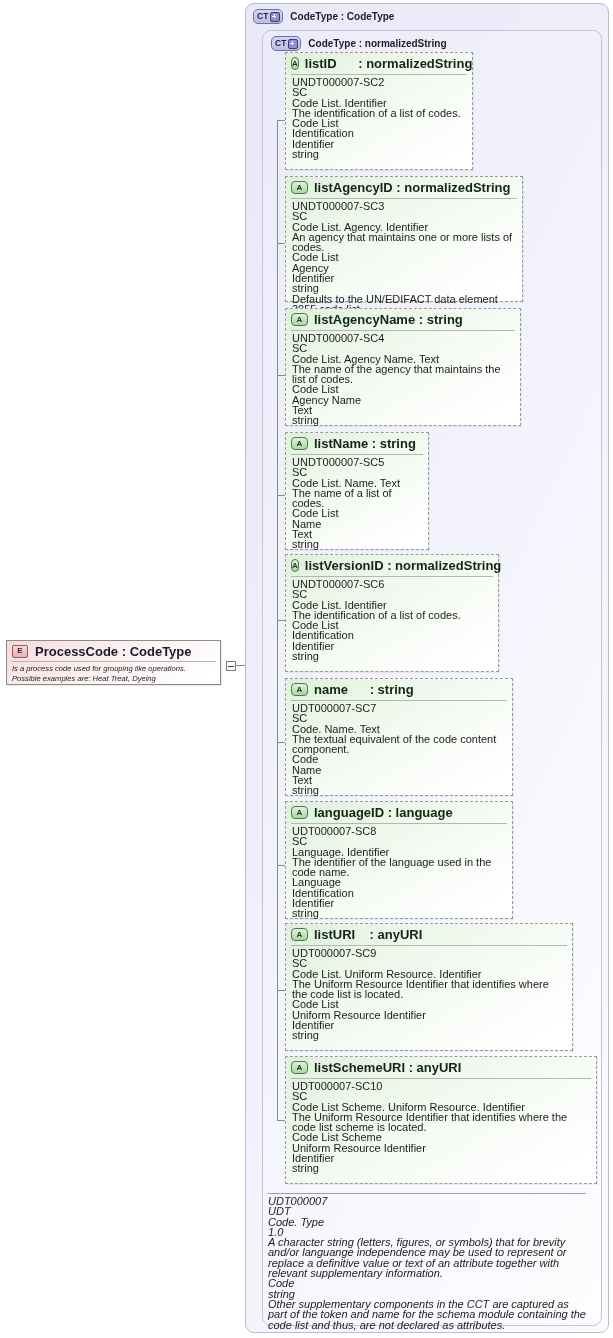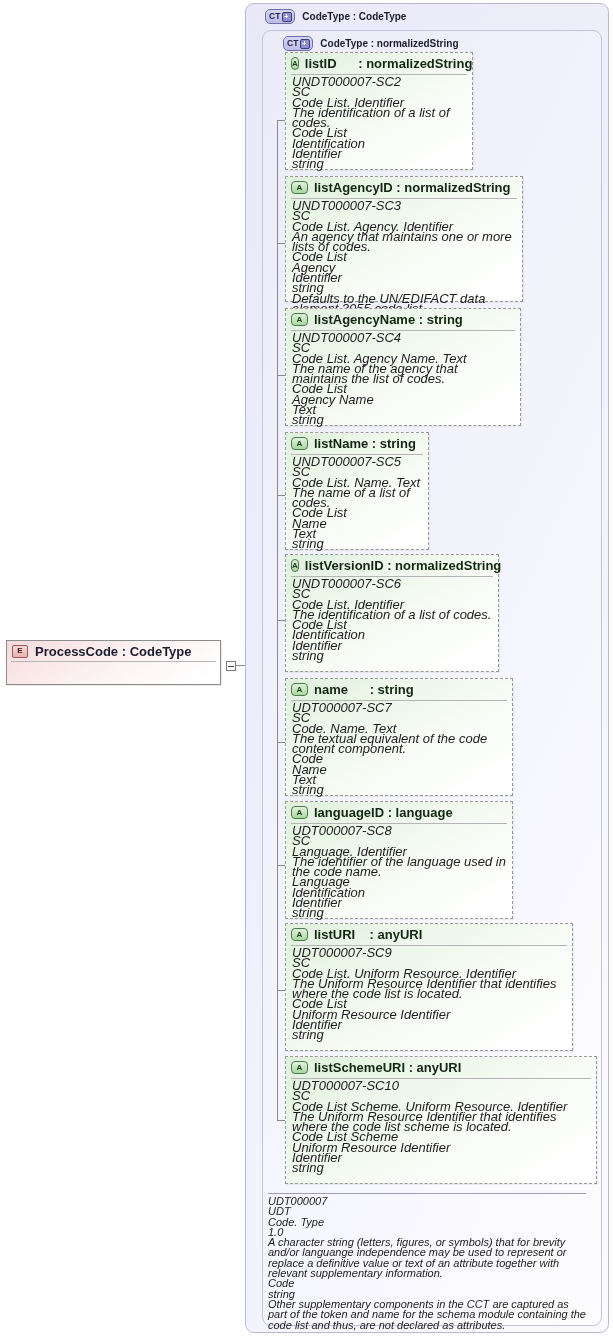--- a/index.html
+++ b/index.html
@@ -17,21 +17,21 @@
     box-sizing:border-box;
   }
   .ct-inner{
     position:absolute;left:16px;top:26px;width:340px;height:1296px;
     border:1px solid #c3c3dc;border-radius:9px;
     background:linear-gradient(115deg,#ececf9 0%,#f2f2fc 40%,#f9f9fe 80%,#fdfdff 100%);
     box-sizing:border-box;
   }
 
   
-  .ct-head{position:absolute;display:flex;align-items:center;gap:7px;margin-left:12px;}
+  .ct-head{position:absolute;display:flex;align-items:center;gap:7px;}
   .ct-head.outer{left:7px;top:5px;}
   .ct-head.inner{left:8px;top:5px;}
   .ct-icon{
     display:inline-flex;align-items:center;justify-content:center;
     height:15px;padding:0 2px 0 3px;box-sizing:border-box;
     border:1px solid #6f6fa8;border-radius:5px;
     background:linear-gradient(180deg,#d6d6f0 0%,#bcbce6 100%);
     font-size:8.5px;font-weight:bold;color:#22224a;letter-spacing:0;
     font-family:"Liberation Sans",sans-serif;line-height:1;
   }
@@ -70,21 +70,21 @@
     font-family:"Liberation Sans",sans-serif;
   }
   .attr-name{
     font-size:13px;font-weight:bold;color:#11270f;white-space:pre;
   }
   .attr-rule{
     height:1px;background:#b5b5b5;margin:0 5px 0 5px;
   }
   .attr-body{
     padding:2px 5px 3px 6px;
-    font-size:13px;font-style:italic;color:#1c1c1c;
+    font-size:11px;color:#1c1c1c;
     line-height:10.3px;white-space:pre-line;
   }
 
   
   .conn-v{
     position:absolute;width:1px;background:#8a8a8a;
   }
   .conn-h{
     position:absolute;height:1px;background:#8a8a8a;
   }
@@ -134,20 +134,22 @@
 </style>
 </head>
 <body>
 
 <div class="elem">
   <div class="elem-head">
     <span class="e-icon">E</span>
     <span class="elem-name">ProcessCode : CodeType</span>
   </div>
   <div class="elem-rule"></div>
+  <div class="elem-body">Is a process code used for grouping like operations.
+Possible examples are:  Heat Treat, Dyeing</div>
 </div>
 <div class="expander"></div>
 <div class="link-elem"></div>
 
 <div class="ct-outer">
 
   <div class="ct-head outer">
     <span class="ct-icon">
       <span>CT</span>
         <span class="plus"></span>

